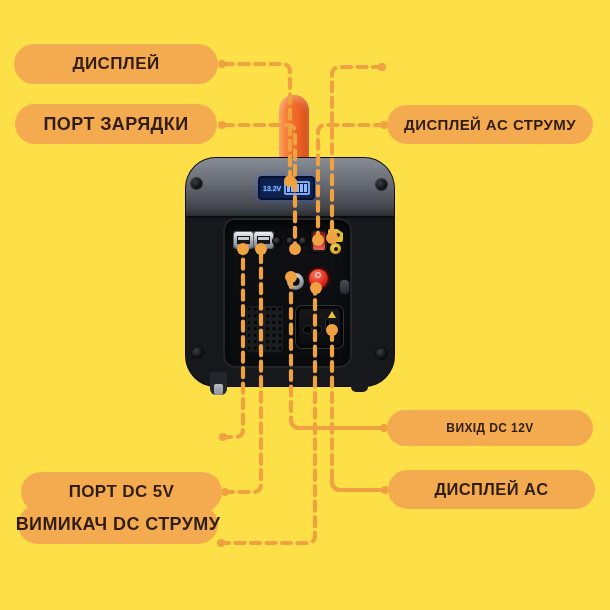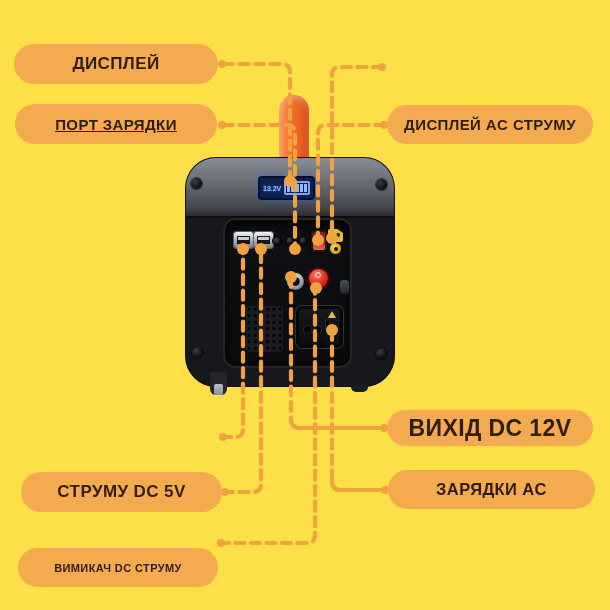--- a/index.html
+++ b/index.html
@@ -245,20 +245,20 @@
     <circle class="dot" cx="382" cy="67" r="4"></circle>
     <circle class="dot" cx="384" cy="125" r="4"></circle>
     <circle class="dot" cx="223" cy="437" r="4"></circle>
     <circle class="dot" cx="225" cy="492" r="4"></circle>
     <circle class="dot" cx="221" cy="543" r="4"></circle>
     <circle class="dot" cx="384" cy="428" r="4"></circle>
     <circle class="dot" cx="385" cy="490" r="4"></circle>
   </svg>
 
   <div class="pill" style="left:14px;top:44px;width:204px;height:40px;font-size:17px;">ДИСПЛЕЙ</div>
-  <div class="pill" style="left:15px;top:104px;width:202px;height:40px;font-size:15px;text-decoration:underline;">ПОРТ ЗАРЯДКИ</div>
+  <div class="pill" style="left:15px;top:104px;width:202px;height:40px;font-size:18px;">ПОРТ ЗАРЯДКИ</div>
   <div class="pill" style="left:387px;top:105px;width:206px;height:39px;font-size:15px;">ДИСПЛЕЙ AC СТРУМУ</div>
-  <div class="pill" style="left:21px;top:472px;width:201px;height:40px;font-size:17px;">СТРУМУ DC 5V</div>
-  <div class="pill" style="left:18px;top:548px;width:200px;height:39px;font-size:11px;">ВИМИКАЧ DC СТРУМУ</div>
-  <div class="pill" style="left:387px;top:410px;width:206px;height:36px;font-size:23px;">ВИХІД DC 12V</div>
-  <div class="pill" style="left:388px;top:470px;width:207px;height:39px;font-size:16.5px;">ЗАРЯДКИ AC</div>
+  <div class="pill" style="left:21px;top:472px;width:201px;height:40px;font-size:17px;">ПОРТ DC 5V</div>
+  <div class="pill" style="left:18px;top:505px;width:200px;height:39px;font-size:18px;">ВИМИКАЧ DC СТРУМУ</div>
+  <div class="pill" style="left:387px;top:410px;width:206px;height:36px;font-size:12px;">ВИХІД DC 12V</div>
+  <div class="pill" style="left:388px;top:470px;width:207px;height:39px;font-size:16.5px;">ДИСПЛЕЙ AC</div>
 
 </div>
 
 </body></html>

